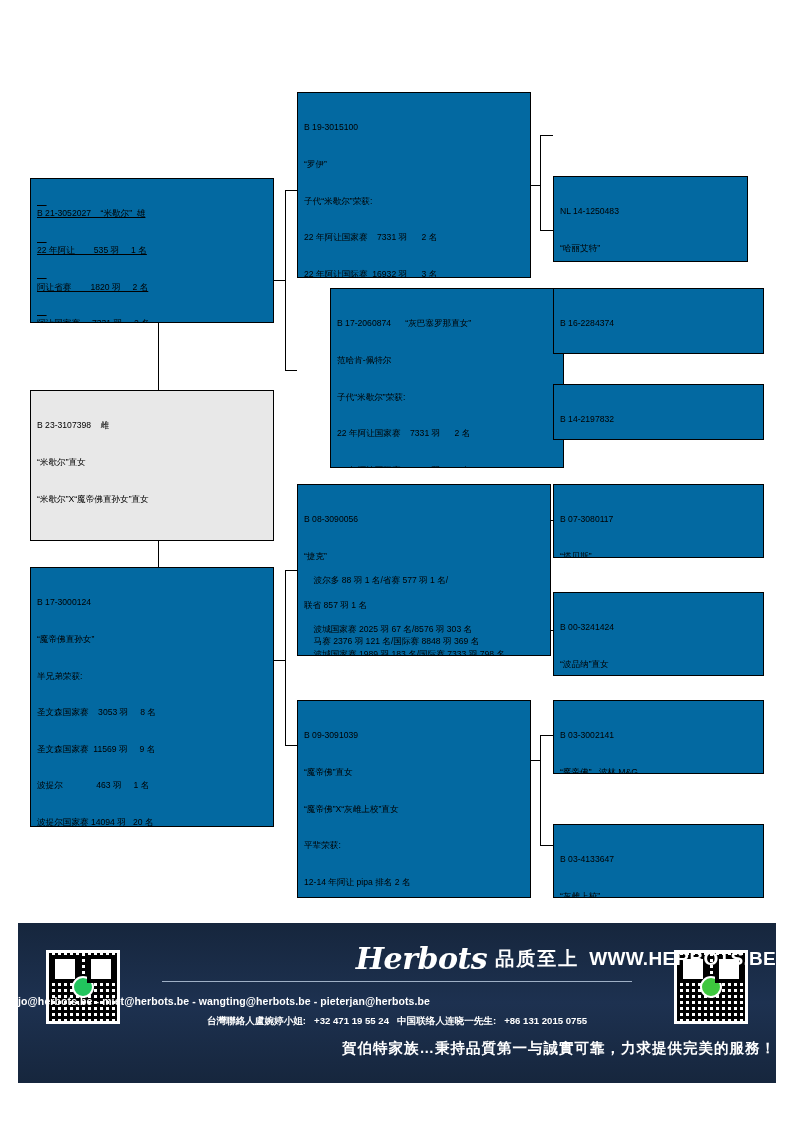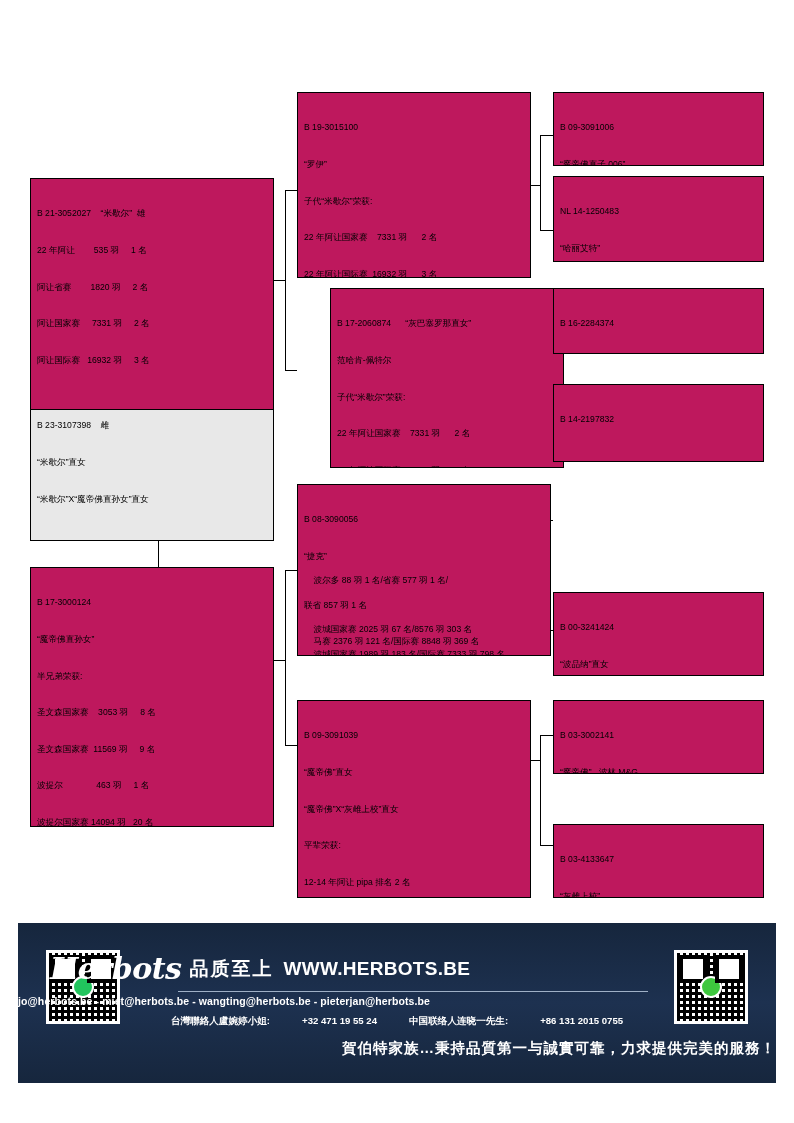--- a/index.html
+++ b/index.html
@@ -15,21 +15,21 @@
     overflow: hidden;
   }
   .page {
     position: relative;
     width: 794px;
     height: 1123px;
   }
   .box {
     position: absolute;
     border: 1px solid #000000;
-    background: #be185d;
+    background: #0369a1;
     box-sizing: border-box;
     padding: 4px 6px;
     font-size: 8.6px;
     line-height: 1.42;
     color: #000000;
     white-space: pre-wrap;
     overflow: hidden;
   }
   .box.shaded {
     background: #e8e8e8;
@@ -99,23 +99,22 @@
     background: #21c45d;
     border: 2px solid #ffffff;
   }
   .qr-badge.wechat { background: #3ec73e; }
   .qr-left { left: 28px; top: 27px; }
   .qr-right { right: 28px; top: 27px; }
 
   .brand {
     position: absolute;
     left: 0; right: 0;
-    top: 28px;
-    text-align: left;
-    padding-left: 32px;
+    top: 18px;
+    text-align: right;
   }
   .brand-logo {
     font-family: "DejaVu Serif", serif;
     font-style: italic;
     font-weight: bold;
     font-size: 30px;
     letter-spacing: -0.5px;
     vertical-align: middle;
   }
   .brand-cn {
@@ -149,21 +148,21 @@
     letter-spacing: 0.1px;
   }
   .contacts {
     position: absolute;
     left: 0; right: 0;
     top: 92px;
     text-align: center;
     font-size: 9.6px;
     font-weight: bold;
   }
-  .contacts span { margin: 0 16px; }
+  .contacts span { margin: 0 4px; }
   .tagline {
     position: absolute;
     left: 0; right: 0;
     top: 116px;
     text-align: right;
     font-size: 14.5px;
     font-weight: bold;
     letter-spacing: 1px;
   }
 </style>
@@ -205,21 +204,21 @@
   <div class="connector hline" style="left:530px; top:760px; width:11px; height:1px;"></div>
   <div class="connector hline" style="left:540px; top:735px; width:13px; height:1px;"></div>
   <div class="connector hline" style="left:540px; top:845px; width:13px; height:1px;"></div>
 
   <div class="box shaded" style="left:30px; top:390px; width:244px; height:151px;">
     <span class="ln">B 23-3107398    雌</span>
     <span class="ln">“米歇尔”直女</span>
     <span class="ln">“米歇尔”X“魔帝佛直孙女”直女</span>
   </div>
 
-  <div class="box" style="left:30px; top:178px; width:244px; height:232px;">
+  <div class="box" style="left:30px; top:178px; width:244px; height:145px;text-decoration:underline;">
     <span class="ln">B 21-3052027    “米歇尔”  雄</span>
     <span class="ln">22 年阿让        535 羽     1 名</span>
     <span class="ln">阿让省赛        1820 羽     2 名</span>
     <span class="ln">阿让国家赛     7331 羽     2 名</span>
     <span class="ln">阿让国际赛   16932 羽     3 名</span>
     
     
     
     
     
@@ -288,47 +287,47 @@
     <span class="ln">“魔帝佛”X“灰雌上校”直女</span>
     <span class="ln">平辈荣获:</span>
     <span class="ln">12-14 年阿让 pipa 排名 2 名</span>
     
     
     
     
     
   </div>
 
-  <div class="box" style="left:553px; top:92px; width:211px; height:74px;">
-    <span class="ln">B 09-3091006</span>
-    <span class="ln">“魔帝佛直子 006”</span>
-    
-    
-  </div>
-
-  <div class="box" style="left:553px; top:176px; width:211px; height:86px;">
+
+  <div class="box" style="left:553px; top:176px; width:195px; height:86px;">
     <span class="ln">NL 14-1250483</span>
     <span class="ln">“哈丽艾特”</span>
     
     
     
   </div>
 
   <div class="box" style="left:553px; top:288px; width:211px; height:66px;">
     <span class="ln">B 16-2284374</span>
     
     
   </div>
 
-  <div class="box" style="left:553px; top:384px; width:211px; height:78px;">
+  <div class="box" style="left:553px; top:384px; width:211px; height:56px;">
     <span class="ln">B 14-2197832</span>
     
     
   </div>
 
+  <div class="box" style="left:553px; top:484px; width:211px; height:74px;">
+    <span class="ln">B 07-3080117</span>
+    <span class="ln">“塔贝斯”</span>
+    
+    
+  </div>
 
   <div class="box" style="left:553px; top:592px; width:211px; height:84px;">
     <span class="ln">B 00-3241424</span>
     <span class="ln">“波品纳”直女</span>
     
     
     
   </div>
 
   <div class="box" style="left:553px; top:700px; width:211px; height:74px;">

